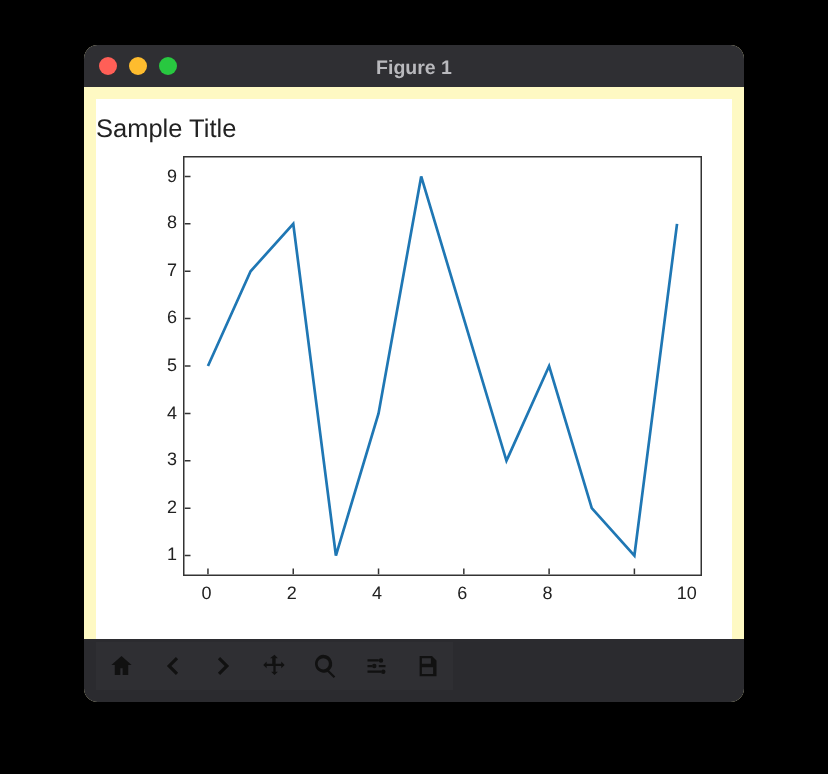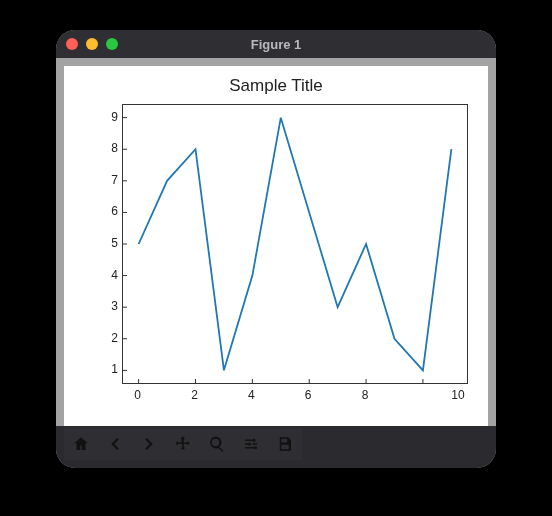--- a/index.html
+++ b/index.html
@@ -10,22 +10,22 @@
     background: #000;
     font-family: -apple-system, "Segoe UI", Helvetica, Arial, sans-serif;
     overflow: hidden;
   }
   .window {
     position: absolute;
     left: 56px;
     top: 30px;
     width: 440px;
     height: 438px;
-    background: #a3a3a3;
-    border-radius: 19px;
+    background: #fef9c3;
+    border-radius: 9px;
     box-shadow: 0 6px 24px rgba(0,0,0,0.6);
     overflow: hidden;
   }
   .titlebar {
     height: 28px;
     background: #2f2f33;
     display: flex;
     align-items: center;
     position: relative;
   }
@@ -54,21 +54,20 @@
     left: 8px;
     top: 36px;
     width: 424px;
     height: 360px;
     background: #fff;
   }
   .chart-title {
     position: absolute;
     top: 10px;
     left: 0; right: 0;
-    text-align: center;
     font-size: 17px;
     color: #222;
   }
   .plot {
     position: absolute;
     left: 58px;
     top: 38px;
     width: 346px;
     height: 280px;
     border: 1px solid #333;

